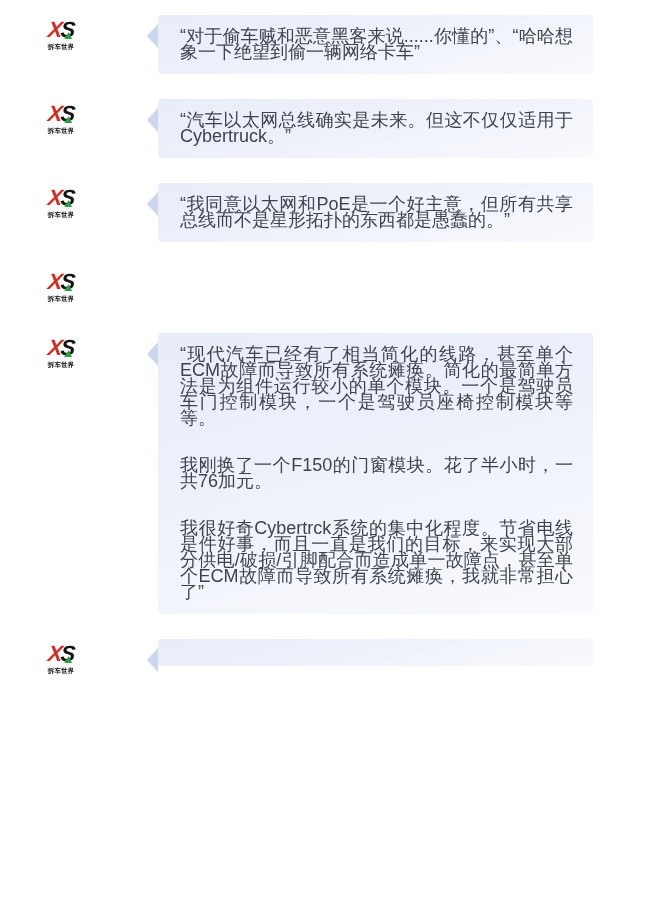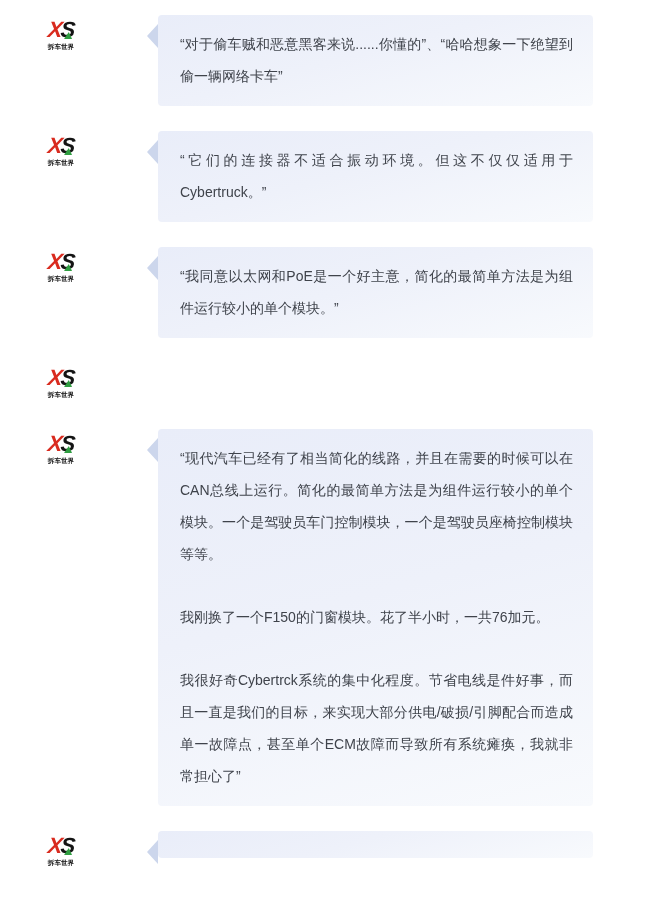--- a/index.html
+++ b/index.html
@@ -54,21 +54,21 @@
     font-size:10px;font-weight:bold;color:var(--logo-black);
     letter-spacing:0px;white-space:nowrap;
     transform:scale(0.66);transform-origin:50% 0;
   }
   .bubble{
     position:relative;
     width:435px;flex:0 0 435px;
     background:linear-gradient(165deg,var(--bubble-top) 0%,var(--bubble-mid) 45%,var(--bubble-bottom) 100%);
     border-radius:4px;
     padding:13px 20px 14px 22px;
-    font-size:14px;line-height:32px;
+    font-size:18px;line-height:16px;
     color:var(--text);
     text-align:justify;
   }
   .tail{
     position:absolute;left:-11px;top:9px;
     width:0;height:0;
     border-top:12px solid transparent;
     border-bottom:12px solid transparent;
     border-right:11px solid var(--tail);
   }
@@ -94,34 +94,34 @@
 
   <div class="row">
     <div class="avatar-col">
       <div class="avatar">
         <div class="logo"><span class="x">X</span><span class="tri"></span><span class="s">S</span></div>
         <div class="brand-caption">拆车世界</div>
       </div>
     </div>
     <div class="bubble">
       <span class="tail"></span>
-      <p>“它们的连接器不适合振动环境。但这不仅仅适用于Cybertruck。”</p>
+      <p>“汽车以太网总线确实是未来。但这不仅仅适用于Cybertruck。”</p>
     </div>
   </div>
 
   <div class="row">
     <div class="avatar-col">
       <div class="avatar">
         <div class="logo"><span class="x">X</span><span class="tri"></span><span class="s">S</span></div>
         <div class="brand-caption">拆车世界</div>
       </div>
     </div>
     <div class="bubble">
       <span class="tail"></span>
-      <p>“我同意以太网和PoE是一个好主意，简化的最简单方法是为组件运行较小的单个模块。”</p>
+      <p>“我同意以太网和PoE是一个好主意，但所有共享总线而不是星形拓扑的东西都是愚蠢的。”</p>
     </div>
   </div>
 
   <div class="row">
     <div class="avatar-col">
       <div class="avatar">
         <div class="logo"><span class="x">X</span><span class="tri"></span><span class="s">S</span></div>
         <div class="brand-caption">拆车世界</div>
       </div>
     </div>
@@ -129,21 +129,21 @@
 
   <div class="row">
     <div class="avatar-col">
       <div class="avatar">
         <div class="logo"><span class="x">X</span><span class="tri"></span><span class="s">S</span></div>
         <div class="brand-caption">拆车世界</div>
       </div>
     </div>
     <div class="bubble">
       <span class="tail"></span>
-      <p>“现代汽车已经有了相当简化的线路，并且在需要的时候可以在CAN总线上运行。简化的最简单方法是为组件运行较小的单个模块。一个是驾驶员车门控制模块，一个是驾驶员座椅控制模块等等。</p>
+      <p>“现代汽车已经有了相当简化的线路，甚至单个ECM故障而导致所有系统瘫痪。简化的最简单方法是为组件运行较小的单个模块。一个是驾驶员车门控制模块，一个是驾驶员座椅控制模块等等。</p>
       <p>我刚换了一个F150的门窗模块。花了半小时，一共76加元。</p>
       <p>我很好奇Cybertrck系统的集中化程度。节省电线是件好事，而且一直是我们的目标，来实现大部分供电/破损/引脚配合而造成单一故障点，甚至单个ECM故障而导致所有系统瘫痪，我就非常担心了”</p>
     </div>
   </div>
 
   <div class="row">
     <div class="avatar-col">
       <div class="avatar">
         <div class="logo"><span class="x">X</span><span class="tri"></span><span class="s">S</span></div>
         <div class="brand-caption">拆车世界</div>

